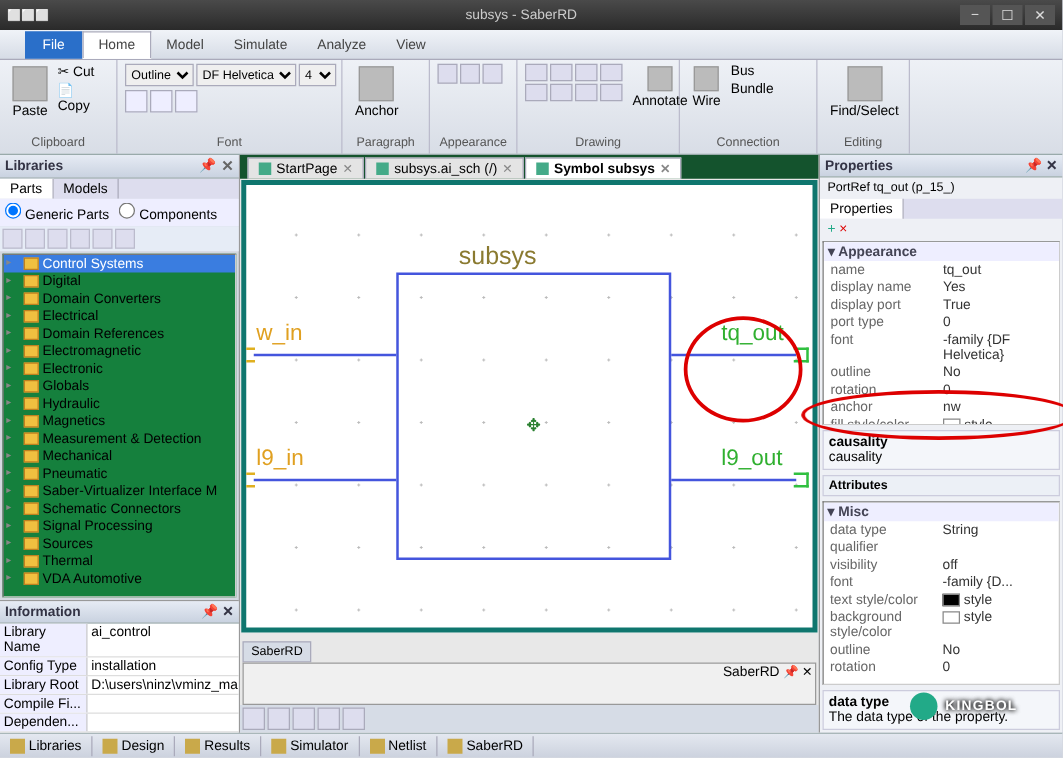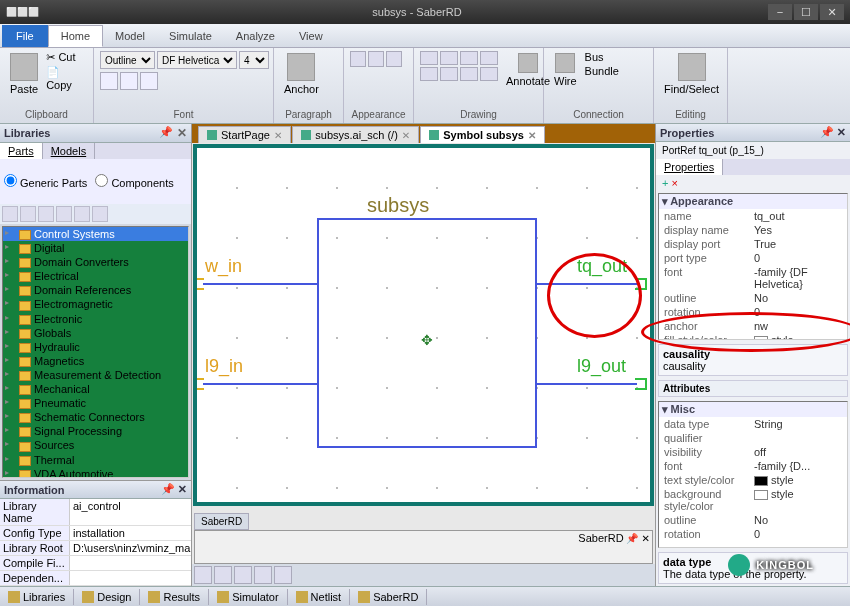--- a/index.html
+++ b/index.html
@@ -2,56 +2,56 @@
 <html><head>
 <meta charset="utf-8">
 <style>
 *{margin:0;padding:0;box-sizing:border-box;font-family:Tahoma,Arial,sans-serif;font-size:11px;}
 body{width:850px;height:606px;background:#d4d8e0;overflow:hidden;position:relative;}
 .titlebar{height:24px;background:linear-gradient(#4a4a4a,#2a2a2a);display:flex;align-items:center;padding:0 6px;color:#ccc;}
 .titlebar .logo{width:60px;font-size:9px;}
 .titlebar .titletext{flex:1;text-align:center;font-size:11px;}
 .titlebar .winbtns{display:flex;gap:2px;}
 .titlebar .winbtn{width:24px;height:16px;background:#555;display:flex;align-items:center;justify-content:center;color:#ddd;font-size:11px;cursor:pointer;}
-.menubar{height:24px;background:linear-gradient(#f0f3f8,#d6dce6);display:flex;align-items:center;padding-left:2px;border-bottom:1px solid #aab;}
+.menubar{height:24px;background:linear-gradient(#f0f3f8,#d6dce6);display:flex;align-items:center;padding-left:20px;border-bottom:1px solid #aab;}
 .menubar .file{background:#2a6fc9;color:#fff;padding:4px 14px;height:22px;display:flex;align-items:center;}
 .menubar .tab{padding:4px 12px;color:#444;cursor:pointer;}
 .menubar .tab.active{background:#fff;border:1px solid #aab;border-bottom:1px solid #fff;margin-bottom:-1px;}
 .ribbon{height:76px;background:linear-gradient(#eef1f6,#d8dde6);border-bottom:1px solid #9aa;display:flex;}
 .ribgrp{border-right:1px solid #bbc;padding:3px 6px;display:flex;flex-direction:column;}
 .ribgrp .content{flex:1;display:flex;align-items:flex-start;gap:4px;}
 .ribgrp .glabel{text-align:center;color:#555;font-size:10px;}
 .ribbtn{display:flex;flex-direction:column;align-items:center;gap:2px;padding:2px 4px;cursor:pointer;}
 .ribbtn .ico{width:20px;height:20px;background:#bbb;border:1px solid #999;}
 .ribbtn.big .ico{width:28px;height:28px;}
 .smallbtns{display:flex;flex-direction:column;gap:2px;font-size:10px;}
 .smallbtns div{cursor:pointer;}
 select.ribsel{font-size:10px;height:18px;border:1px solid #aab;}
 .mainarea{display:flex;height:462px;}
 .leftpanel{width:192px;display:flex;flex-direction:column;border-right:1px solid #999;}
 .panelhdr{background:linear-gradient(#e6ebf4,#c9d2e0);padding:2px 4px;display:flex;justify-content:space-between;align-items:center;border-bottom:1px solid #9aa;font-weight:bold;color:#334;font-size:10px;}
 .panelhdr .x{cursor:pointer;color:#666;font-size:12px;}
-.subtabs{display:flex;background:#dde;font-size:10px;text-decoration:underline;}
+.subtabs{display:flex;background:#dde;font-size:10px;}
 .subtabs .st{padding:2px 8px;border-right:1px solid #aab;cursor:pointer;}
 .subtabs .st.active{background:#fff;}
-.radiorow{padding:15px 4px;display:flex;gap:8px;background:#eef;font-size:10px;}
+.radiorow{padding:3px 4px;display:flex;gap:8px;background:#eef;font-size:10px;}
 .toolbar-sml{background:#e6ecf6;padding:2px;display:flex;gap:2px;}
 .toolbar-sml .tbtn{width:16px;height:16px;background:#dde;border:1px solid #bbc;cursor:pointer;}
 .tree{flex:1;overflow:auto;background:#15803d;border:1px inset #ccc;margin:2px;font-size:10px;}
 .tree .node{padding:1px 2px 1px 16px;white-space:nowrap;position:relative;cursor:pointer;}
 .tree .node::before{content:"▸";position:absolute;left:2px;color:#888;font-size:8px;}
 .tree .node .fico{display:inline-block;width:12px;height:10px;background:#f0c040;border:1px solid #c08020;margin-right:3px;vertical-align:middle;}
 .tree .node.sel{background:#3a7de0;color:#fff;}
 .infopanel{border-top:1px solid #999;}
 .infogrid{background:#fff;font-size:9px;}
 .infogrid .row{display:flex;border-bottom:1px solid #ddd;}
 .infogrid .row .k{width:70px;padding:1px 3px;background:#eef;border-right:1px solid #ccc;}
 .infogrid .row .v{flex:1;padding:1px 3px;overflow:hidden;}
 .centerpanel{flex:1;display:flex;flex-direction:column;background:#e8e8e8;}
-.doctabs{display:flex;background:#a16207;padding-top:2px;padding-left:6px;gap:1px;font-size:10px;}
+.doctabs{display:flex;background:#14532d;padding-top:2px;padding-left:6px;gap:1px;font-size:10px;}
 .doctab{padding:2px 8px;background:#e4e4e4;border:1px solid #aab;border-bottom:none;display:flex;align-items:center;gap:4px;cursor:pointer;}
 .doctab.active{background:#fff;font-weight:bold;}
 .doctab .dico{width:10px;height:10px;background:#4a8;}
 .doctab .dx{color:#888;font-size:10px;cursor:pointer;}
 .canvas{flex:1;background:#fff;position:relative;margin:1px;border:4px solid #0f766e;overflow:hidden;}
 .grid-dots{position:absolute;inset:0;background-image:radial-gradient(circle,#bbb 1px,transparent 1px);background-size:50px 50px;background-position:15px 15px;}
 .symbox{position:absolute;left:120px;top:70px;width:220px;height:230px;border:2px solid #4455dd;}
 .symtitle{position:absolute;left:170px;top:46px;color:#8a7a30;font-size:20px;font-family:Helvetica,Arial;}
 .port{position:absolute;width:12px;height:12px;}
 .port.in{border:2px solid #e0b020;border-right:none;}
@@ -228,20 +228,21 @@
         <div class="node"><span class="fico"></span>Electrical</div>
         <div class="node"><span class="fico"></span>Domain References</div>
         <div class="node"><span class="fico"></span>Electromagnetic</div>
         <div class="node"><span class="fico"></span>Electronic</div>
         <div class="node"><span class="fico"></span>Globals</div>
         <div class="node"><span class="fico"></span>Hydraulic</div>
         <div class="node"><span class="fico"></span>Magnetics</div>
         <div class="node"><span class="fico"></span>Measurement &amp; Detection</div>
         <div class="node"><span class="fico"></span>Mechanical</div>
         <div class="node"><span class="fico"></span>Pneumatic</div>
+        <div class="node"><span class="fico"></span>Saber-Virtualizer Interface M</div>
         <div class="node"><span class="fico"></span>Schematic Connectors</div>
         <div class="node"><span class="fico"></span>Signal Processing</div>
         <div class="node"><span class="fico"></span>Sources</div>
         <div class="node"><span class="fico"></span>Thermal</div>
         <div class="node"><span class="fico"></span>VDA Automotive</div>
       </div>
     <div class="infopanel">
       <div class="panelhdr">
           <span>Information</span>
           <span>📌 ✕</span>

